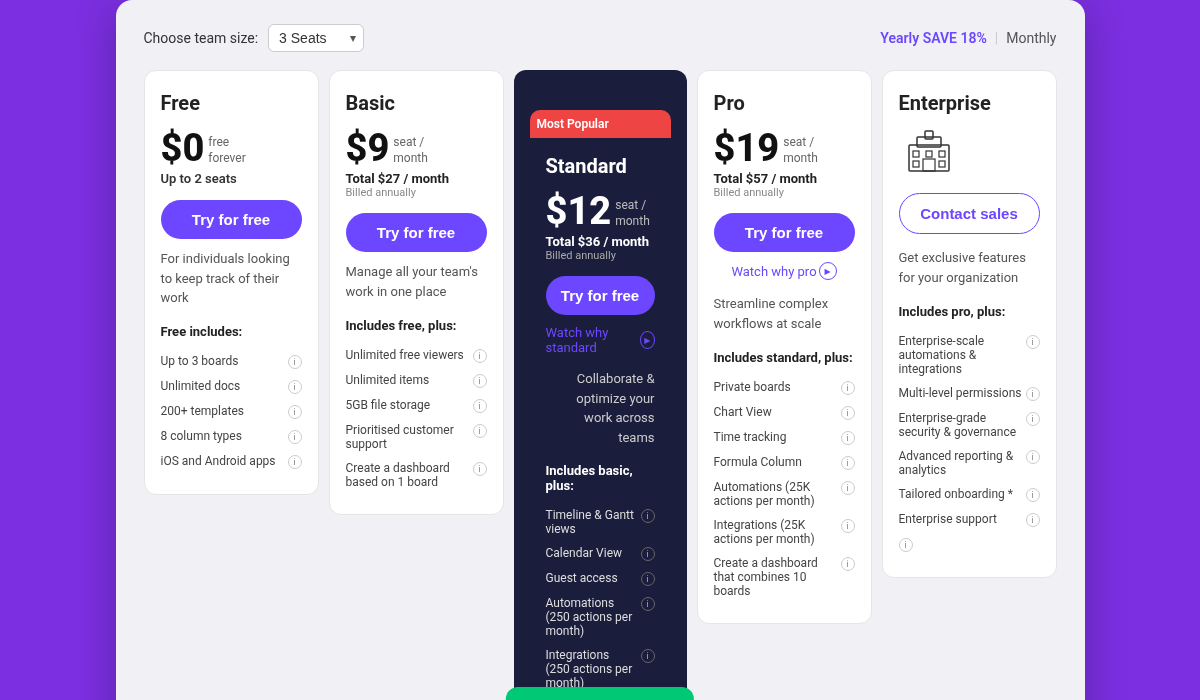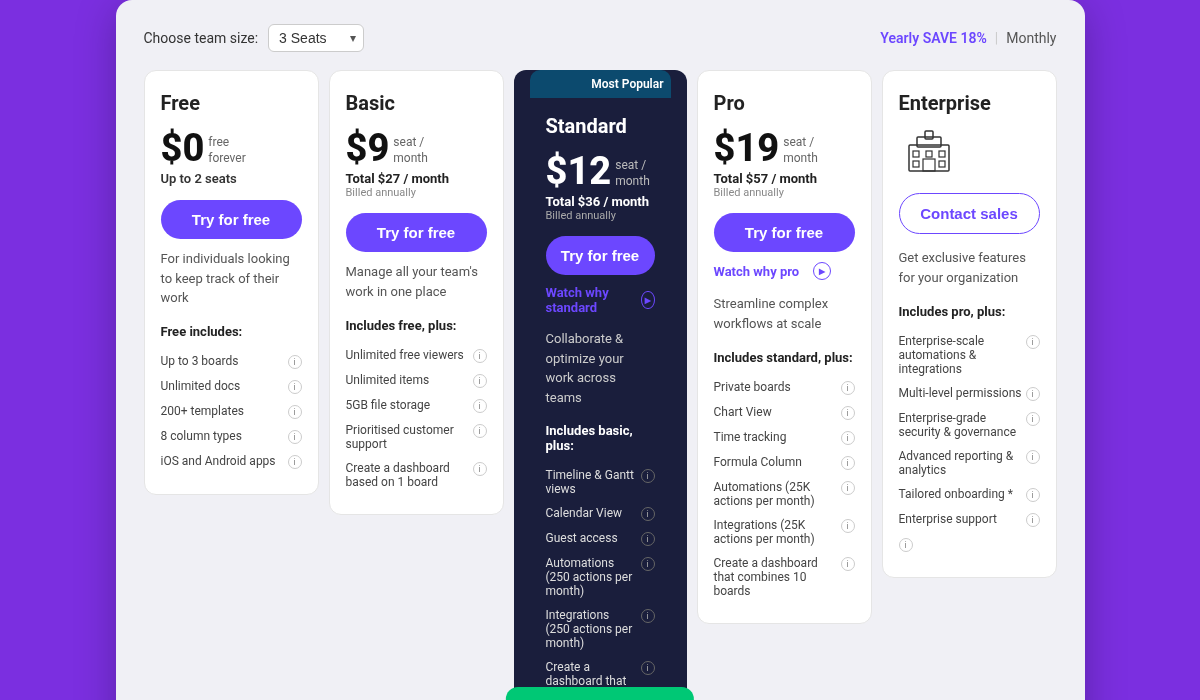--- a/index.html
+++ b/index.html
@@ -84,27 +84,28 @@
       border: 1px solid #e5e5e5;
       position: relative;
     }
     .plan-card.popular {
       background: #1a1e3c;
       color: white;
       border: none;
       padding-top: 0;
     }
     .popular-badge {
-      background: #0c4a6e;
+      background: #ef4444;
       color: white;
-      text-align: right;
+      text-align: left;
       font-size: 12px;
       font-weight: 600;
       padding: 7px;
       border-radius: 10px 10px 0 0;
+      margin-top: 40px;
     }
     .popular-inner {
       padding: 16px;
     }
     .plan-name {
       font-size: 20px;
       font-weight: 700;
       margin-bottom: 14px;
       color: #222;
     }
@@ -168,24 +169,25 @@
       background: white;
       color: #6c47ff;
       font-size: 15px;
       font-weight: 600;
       cursor: pointer;
       margin-bottom: 14px;
     }
     .watch-link {
       display: flex;
       align-items: center;
-      gap: 14px;
+      justify-content: center;
+      gap: 2px;
       color: #6c47ff;
       font-size: 13px;
-      font-weight: 700;
+      font-weight: 400;
       cursor: pointer;
       margin-bottom: 14px;
       text-decoration: none;
     }
     .watch-play {
       width: 18px;
       height: 18px;
       border-radius: 50%;
       border: 1.5px solid #6c47ff;
       display: inline-flex;
@@ -194,21 +196,21 @@
       font-size: 8px;
       color: #6c47ff;
     }
     .plan-desc {
       font-size: 13px;
       color: #555;
       margin-bottom: 16px;
       line-height: 1.5;
       min-height: 40px;
     }
-    .plan-card.popular .plan-desc { color: #ccc; }
+    .plan-card.popular .plan-desc { color: #ccc; text-align: right; }
     .features-header {
       font-size: 13px;
       font-weight: 700;
       color: #222;
       margin-bottom: 10px;
     }
     .plan-card.popular .features-header { color: white; margin-top: 13px; }
     .feature-item {
       display: flex;
       align-items: flex-start;

